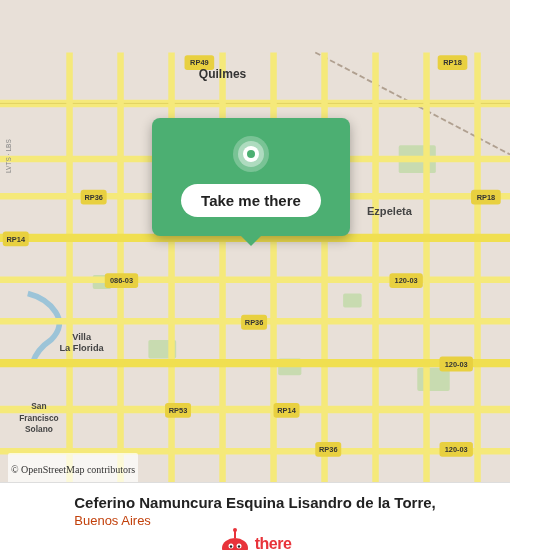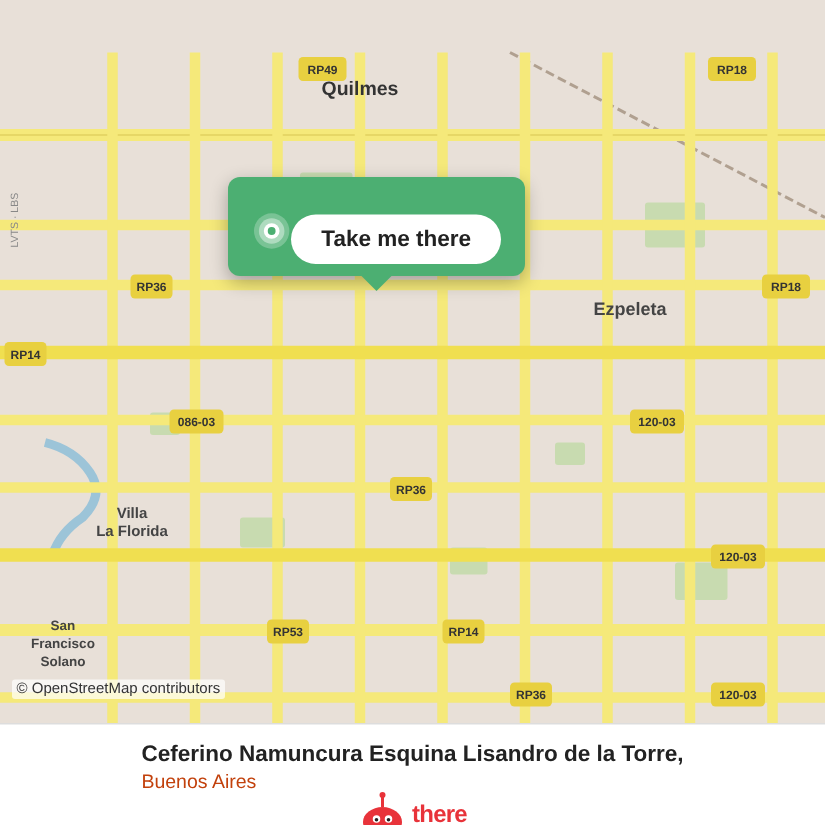--- a/index.html
+++ b/index.html
@@ -5,21 +5,21 @@
     * { margin: 0; padding: 0; box-sizing: border-box; }
     body {
       width: 550px;
       height: 550px;
       overflow: hidden;
       font-family: 'Arial', sans-serif;
       position: relative;
     }
 
     #map-container {
-      width: 550px;
+      width: 510px;
       height: 550px;
       position: relative;
       background-color: #e8e0d8;
       overflow: hidden;
     }
 
     
     #map-bg {
       width: 100%;
       height: 100%;
@@ -73,40 +73,42 @@
     #moovit-text {
       font-size: 16px;
       font-weight: bold;
       color: #e8333a;
       letter-spacing: -0.5px;
     }
 
     
     #copyright {
       position: absolute;
-      bottom: 84px;
+      bottom: 64px;
       left: 8px;
       font-size: 10px;
       color: #333;
       background: rgba(255,255,255,0.7);
-      padding: 1px 3px;
+      padding: 11px 3px;
       border-radius: 2px;
+      font-family: Liberation Serif, serif;
     }
 
     
     #popup-card {
       position: absolute;
       top: 118px;
       left: 152px;
       width: 198px;
       background: #4caf72;
       border-radius: 8px;
       display: flex;
+      flex-direction: column;
       align-items: center;
-      padding: 16px 16px 0;
+      padding: 16px 16px 19px;
       box-shadow: 0 4px 12px rgba(0,0,0,0.3);
     }
 
     #popup-pin-icon {
       width: 40px;
       height: 40px;
       margin-bottom: 10px;
     }
 
     #take-me-there-btn {

